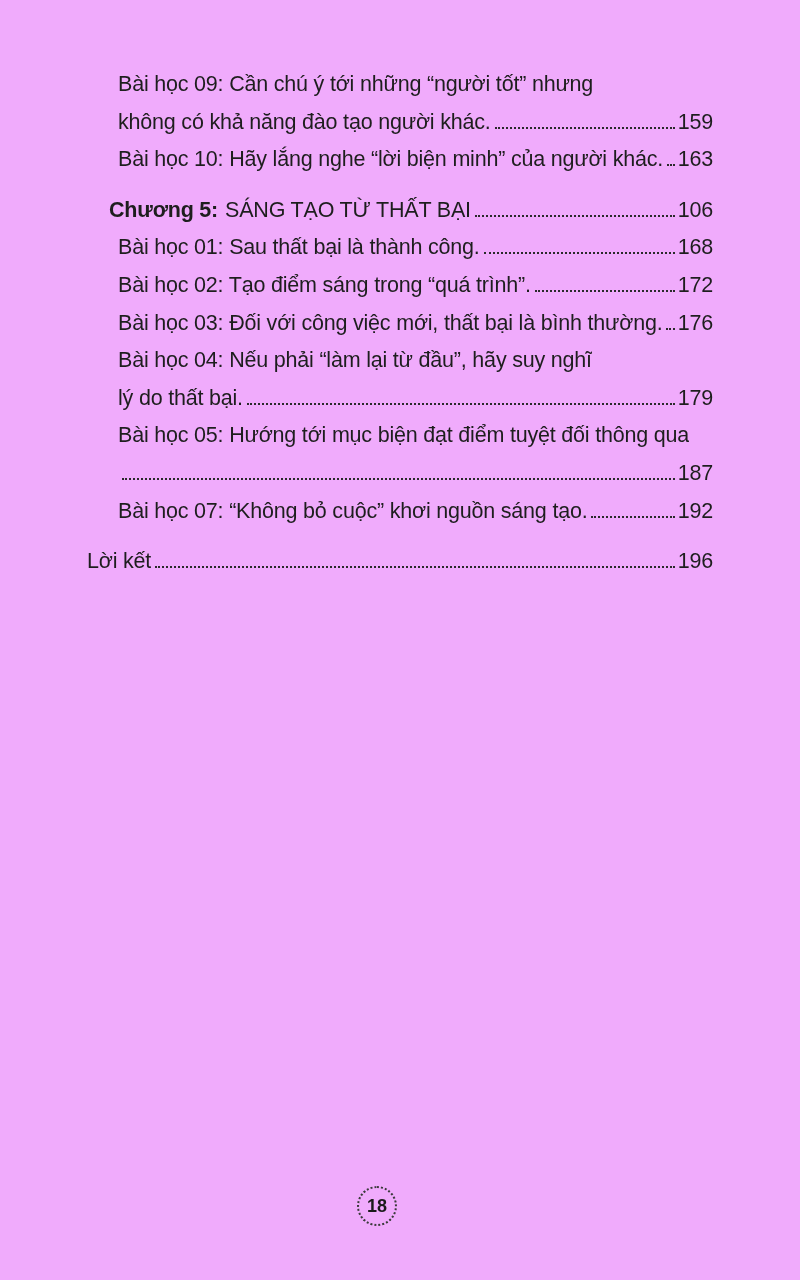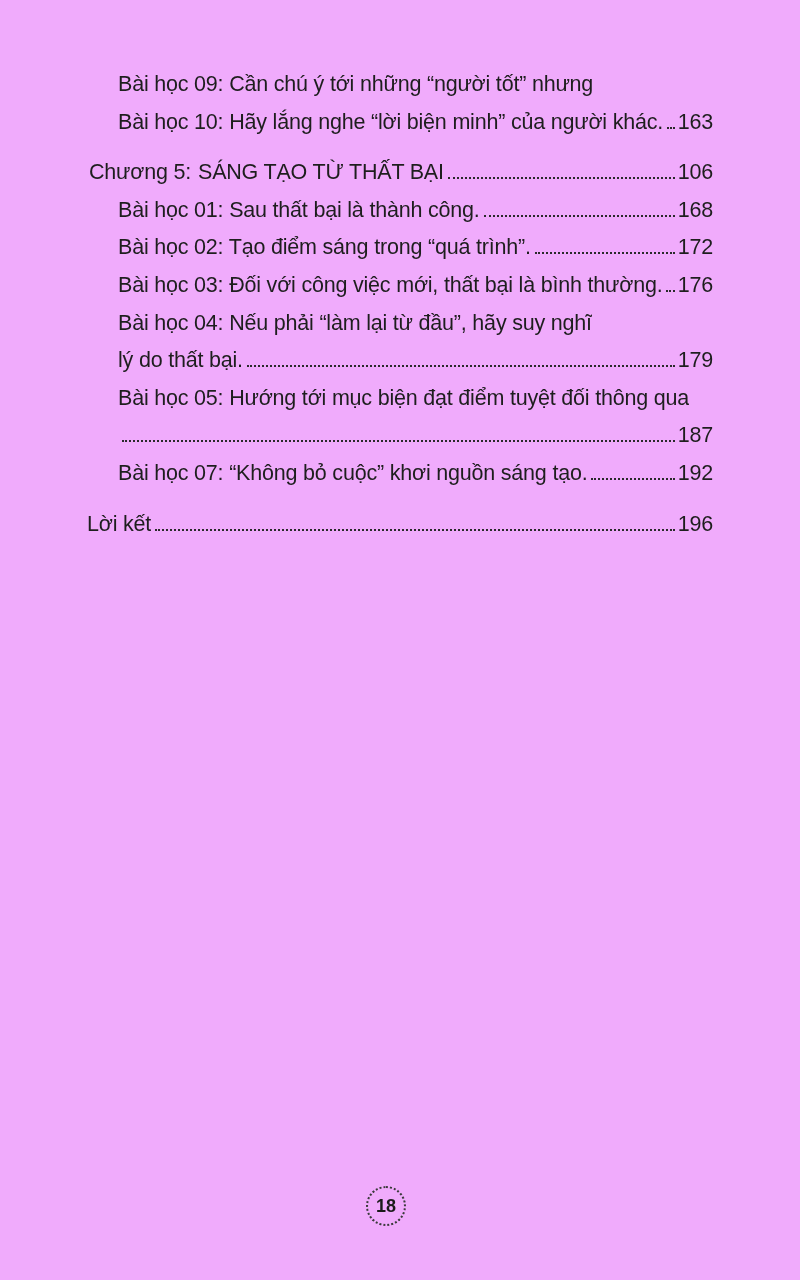--- a/index.html
+++ b/index.html
@@ -32,42 +32,43 @@
     font-size: 21.5px;
     line-height: 37.6px;
     letter-spacing: -0.2px;
     white-space: nowrap;
   }
   .toc-row.indent-lesson { padding-left: 31px; }
   .toc-row.indent-chapter { padding-left: 2px; }
   .toc-row.indent-root { padding-left: 0; }
   .toc-row.gap { margin-top: 13px; }
   .prefix {
-    font-weight: 400;
+    font-weight: 700;
     margin-right: 7px;
     flex: 0 0 auto;
+    margin-left: 20px;
   }
   .entry-text {
     flex: 0 1 auto;
     overflow: hidden;
   }
   .leader {
     flex: 1 1 auto;
     min-width: 8px;
     display: inline-block;
     height: 0;
     border-bottom: 2.4px dotted #2a2a2a;
     margin: 0 3px 0 4px;
   }
   .pagenum {
     flex: 0 0 auto;
   }
   .page-badge {
     position: absolute;
-    left: 366px;
+    left: 357px;
     top: 1186px;
     width: 40px;
     height: 40px;
     border: 2px dotted #3a3a3a;
     border-radius: 50%;
     display: flex;
     align-items: center;
     justify-content: center;
     font-size: 18px;
     font-weight: 700;
@@ -78,20 +79,26 @@
 </head>
 <body>
 
 <div class="page">
 
   <div class="toc">
       <div class="toc-row indent-lesson">
 
     <span class="entry-text">Bài học 09: Cần chú ý tới những “người tốt” nhưng</span>
 
+  </div>
+      <div class="toc-row indent-lesson">
+
+    <span class="entry-text">không có khả năng đào tạo người khác.</span>
+    <span class="leader"></span>
+    <span class="pagenum">159</span>
   </div>
       <div class="toc-row indent-lesson">
 
     <span class="entry-text">Bài học 10: Hãy lắng nghe “lời biện minh” của người khác...</span>
     <span class="leader"></span>
     <span class="pagenum">163</span>
   </div>
       <div class="toc-row indent-chapter gap">
     <span class="prefix">Chương 5:</span>
     <span class="entry-text">SÁNG TẠO TỪ THẤT BẠI</span>

